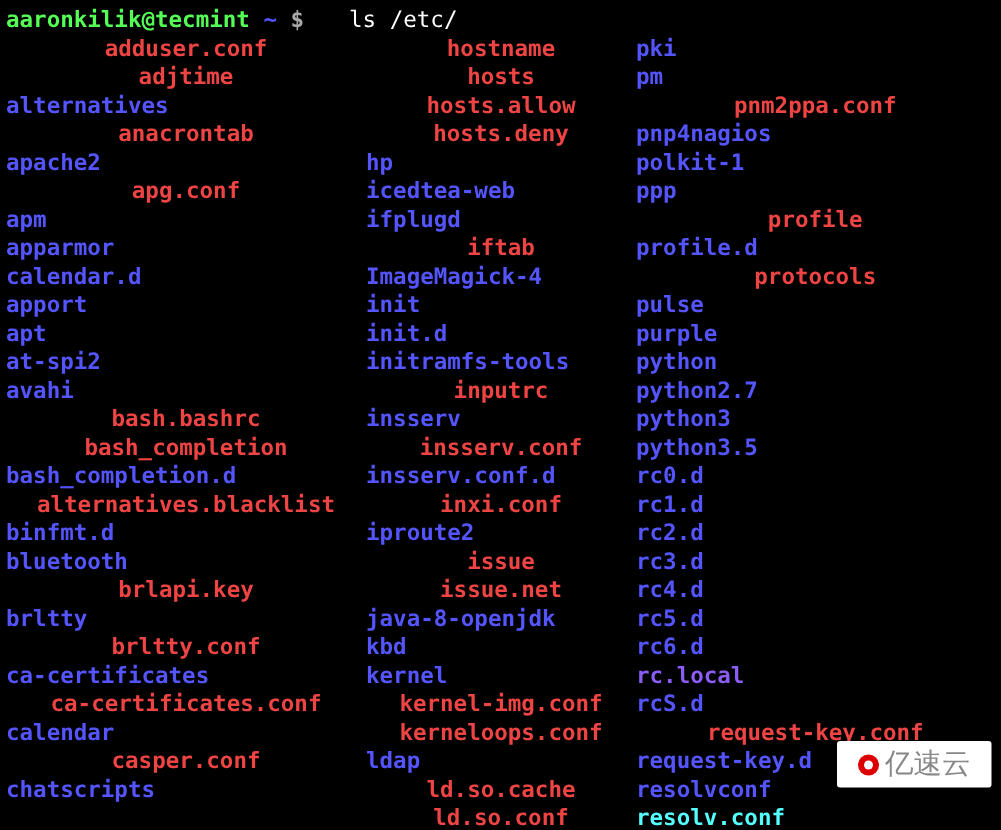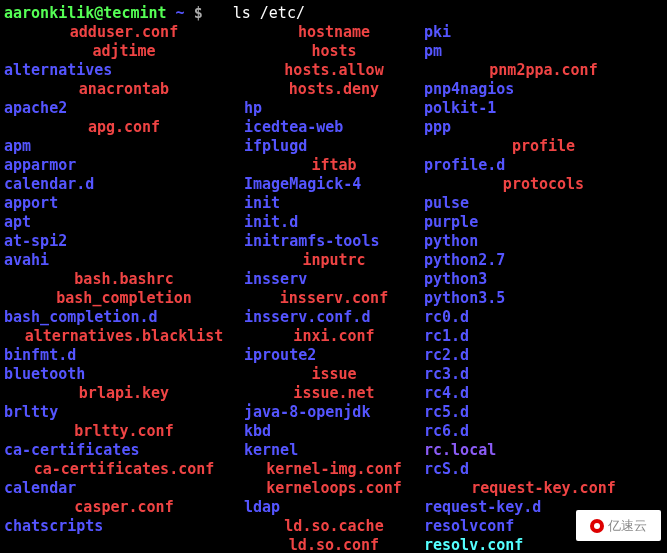--- a/index.html
+++ b/index.html
@@ -26,25 +26,25 @@
       column-gap: 0;
     }
     .col { display: flex; flex-direction: column; }
     .f-dir { color: #5555ff; }
     .f-file { color: #ef4444; font-weight: bold; text-align: center; }
     .f-exec { color: #8b5cf6; }
     .f-link { color: #55ffff; }
     .watermark {
       position: absolute;
       right: 6px;
-      bottom: 12px;
+      bottom: 28px;
       background: #fff;
       color: #888;
       font-family: sans-serif;
-      font-size: 13px;
+      font-size: 19px;
       padding: 6px 14px;
       font-weight: normal;
       border-radius: 2px;
       display: flex;
       align-items: center;
       gap: 4px;
     }
     .wm-dot { width: 14px; height: 14px; background: #d00; border-radius: 50%; display: inline-block; position: relative; }
     .wm-dot::after { content:""; position:absolute; width:6px; height:6px; background:#fff; border-radius:50%; top:4px; left:4px;}
   </style>

